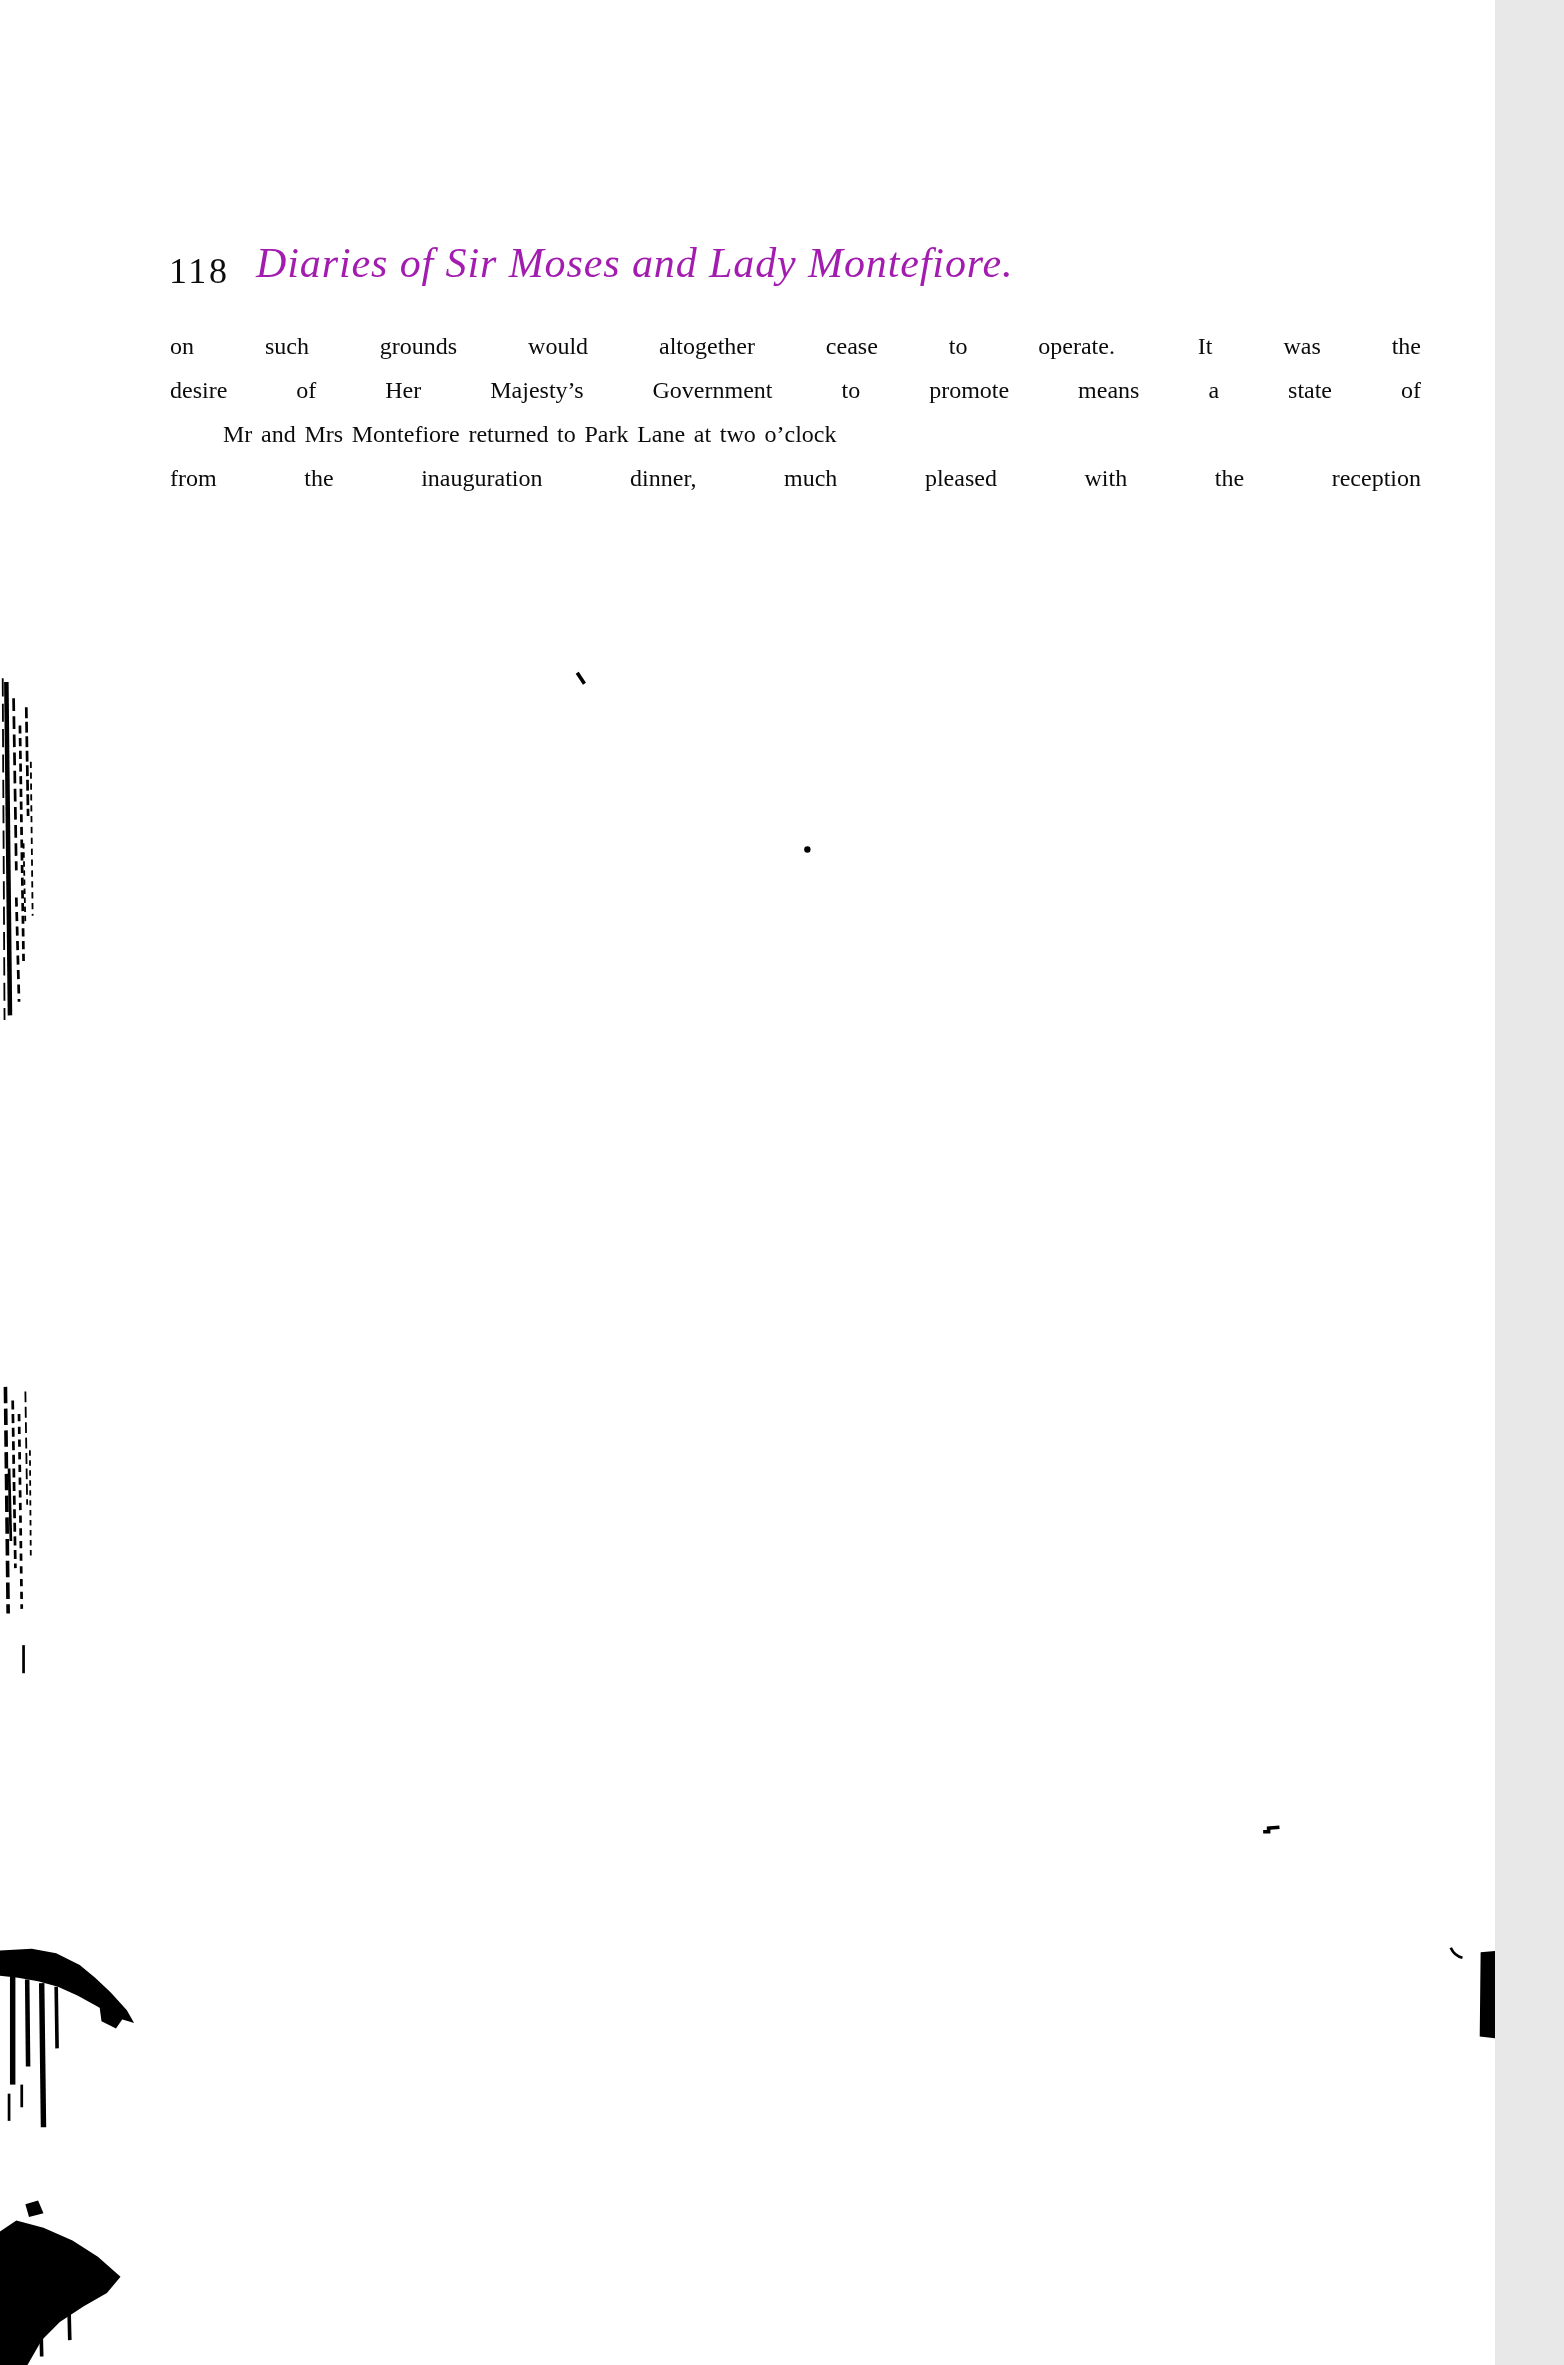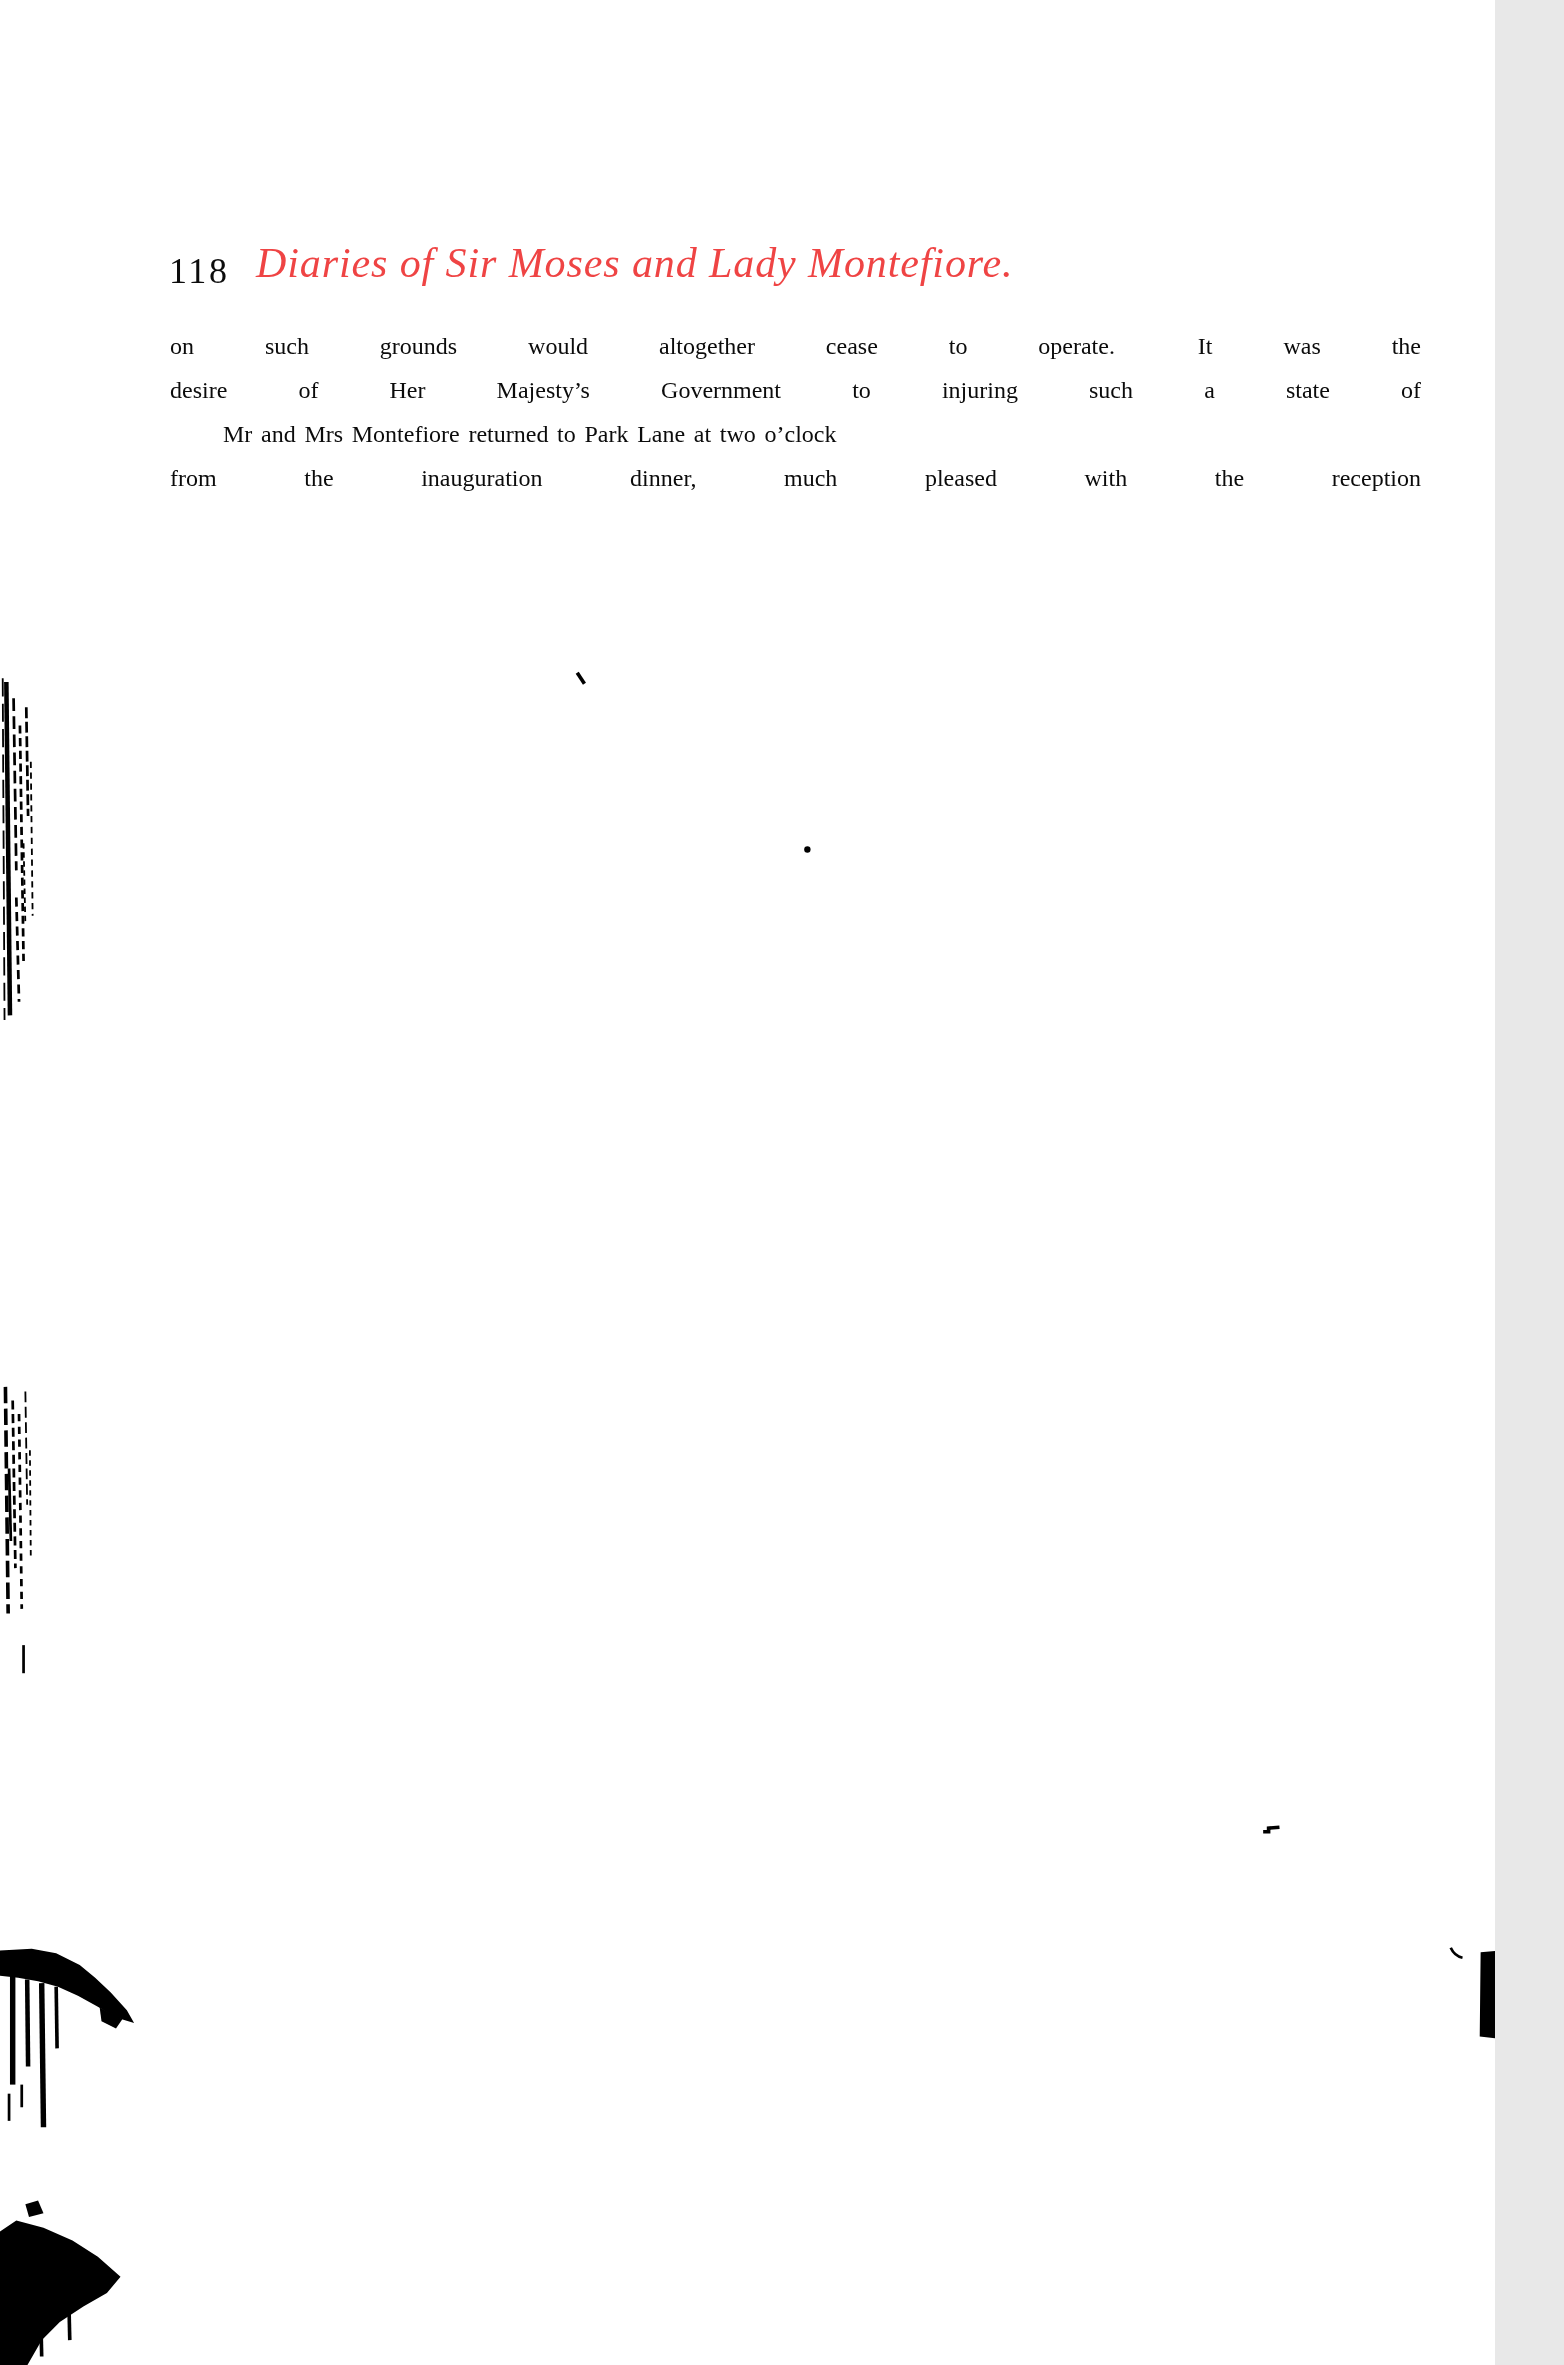--- a/index.html
+++ b/index.html
@@ -17,21 +17,21 @@
     font-size:36px;
     letter-spacing:2.7px;
     color:#0c0c0c;
   }
   #running-title{
     position:absolute;
     left:256px;top:239px;
     font-size:42px;
     font-style:italic;
     letter-spacing:0.9px;
-    color:#ef4444;
+    color:#a21caf;
     white-space:nowrap;
   }
   #body-text{
     position:absolute;
     left:170px;top:324px;
     width:1251px;
     font-size:24px;
     line-height:44px;
     word-spacing:2.7px;
     color:#0b0b0b;
@@ -54,21 +54,21 @@
 
 <div id="page">
 
   <div id="page-number">118</div>
 
   <div id="running-title">Diaries of Sir Moses and Lady Montefiore.</div>
 
   <div id="body-text">
     <div>
       <div class="line just">on such grounds would altogether cease to operate.  It was the</div>
-      <div class="line just">desire of Her Majesty’s Government to  injuring such a state of</div>
+      <div class="line just">desire of Her Majesty’s Government to  promote means a state of</div>
     </div>
     <div>
       <div class="line indent">Mr and Mrs Montefiore returned to Park Lane at two o’clock</div>
       <div class="line just">from the inauguration dinner, much pleased with the reception</div>
     </div>
   </div>
 
   <svg id="artifact-layer" viewBox="0 0 1726 2610" xmlns="http://www.w3.org/2000/svg">
 
     <path fill="#000" d="M1726,265 L1721,272 L1717,300 L1711,360 L1707,450 L1705,560 L1706,650 L1708,730 L1711,790 L1709,825 L1713,850 L1711,870 L1716,884 L1726,886 Z"></path>

